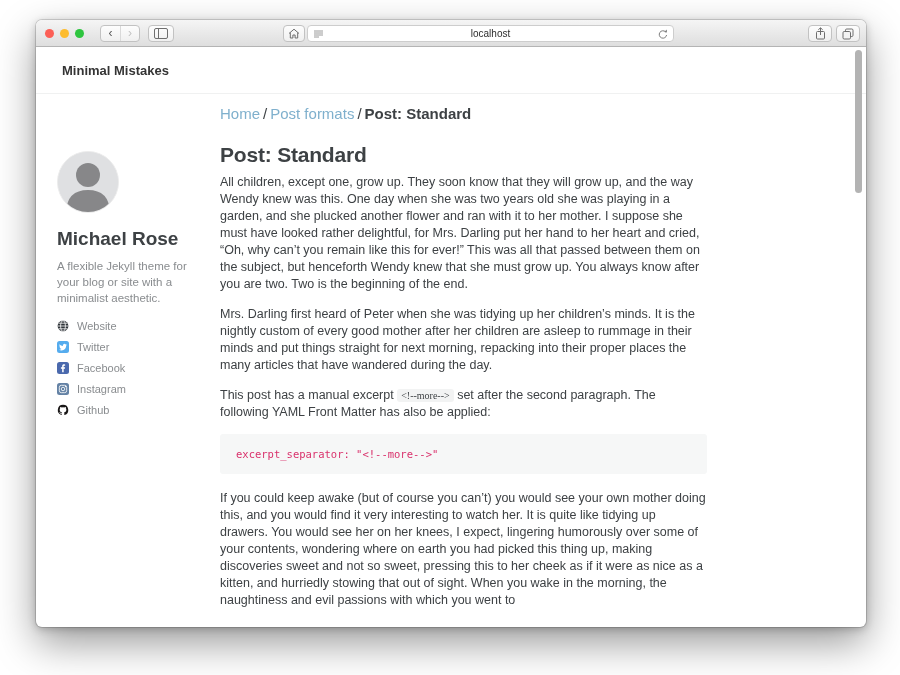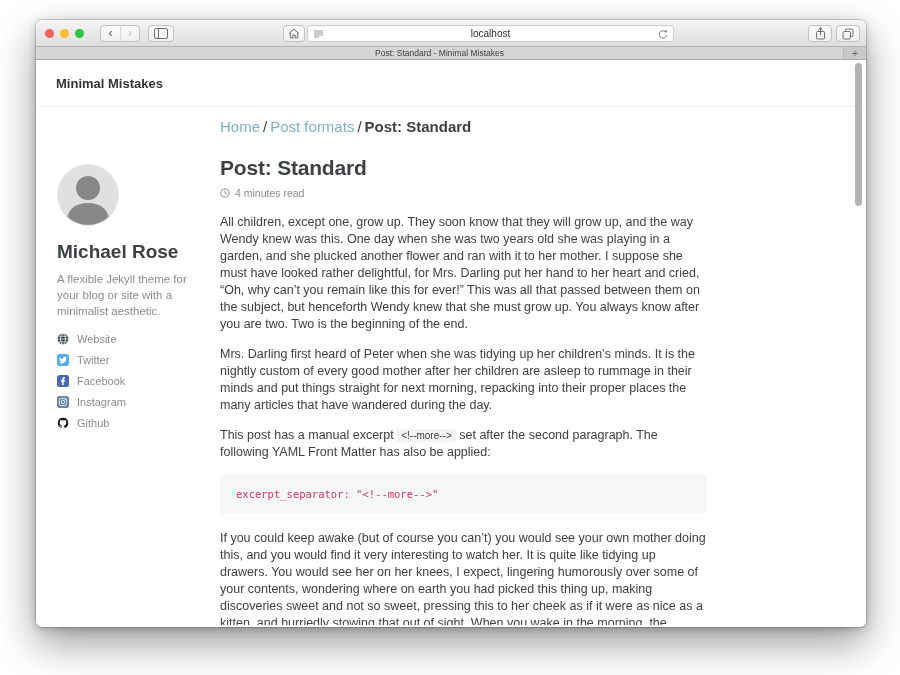--- a/index.html
+++ b/index.html
@@ -59,21 +59,21 @@
     font-size:8.5px; line-height:13px; text-align:center; color:#3e3e3e;
     white-space:nowrap; overflow:hidden;
   }
   .newtab { width:22px; background:#c9c9c9; font-size:11px; line-height:12px; text-align:center; color:#6b6b6b; }
 
   
   .page { position:relative; height:565px; background:#fff; overflow:hidden; }
 
   .masthead {
     height:47px; border-bottom:1px solid #f0f1f1;
-    display:flex; align-items:center; padding-left:20px;
+    display:flex; align-items:center; padding-left:26px;
   }
   .site-title { font-size:13px; font-weight:700; color:#343434; margin-right:34px; }
   .mast-nav { display:flex; gap:20px; font-size:12px; color:#8f9398; }
   .mast-nav span { cursor:pointer; }
 
   .breadcrumb { position:absolute; left:184px; top:58px; font-size:15px; color:#3d4144; }
   .crumb-link { color:#7fb0cd; }
   .crumb-sep { color:#3d4144; padding:0 3px; }
   .crumb-current { font-weight:700; }
 
@@ -89,21 +89,21 @@
   .slink { display:flex; align-items:center; gap:8px; margin-bottom:9px; font-size:11px; color:#898c8f; cursor:pointer; }
   .sicon { width:12px; height:12px; display:inline-flex; }
   .sq { width:12px; height:12px; border-radius:2.5px; display:inline-flex; align-items:center; justify-content:center; }
 
   
   .main { position:absolute; left:184px; top:96px; width:487px; }
   .post-title { margin:0 0 7px; font-size:21px; font-weight:700; color:#3d4144; letter-spacing:-.2px; }
   .meta { display:flex; align-items:center; gap:5px; font-size:10.5px; color:#898c8f; margin-bottom:15px; }
   .main p { margin:0 0 13px; font-size:12.5px; line-height:17px; color:#3d4144; }
   .icode {
-    font-family:Liberation Sans, sans-serif; font-size:10px;
+    font-family:Liberation Serif, serif; font-size:10px;
     background:#f2f3f3; border-radius:3px; padding:1px 4px; color:#3d4144;
   }
   .codeblock {
     background:#f6f7f7; border-radius:3px; padding:13px 16px; margin:3px 0 16px;
     font-family:"DejaVu Sans Mono", monospace; font-size:10.5px; line-height:14px;
     white-space:pre;
   }
 
   .scrollthumb {
     position:absolute; right:4px; top:3px; width:7px; height:143px;
@@ -173,24 +173,20 @@
     <div class="tbtn tb-tabs">
       <span>
         <svg width="12" height="12" viewBox="0 0 12 12">
             <rect x="3.5" y="1" width="7.5" height="7.5" rx="1.2" fill="none" stroke="#6e6e6e"></rect>
             <rect x="1" y="3.5" width="7.5" height="7.5" rx="1.2" fill="#f4f4f4" stroke="#6e6e6e"></rect>
           </svg>
       </span>
     </div>
   </div>
 
-  <div class="tabbar">
-    <div class="tab">Post: Standard - Minimal Mistakes</div>
-    <div class="newtab">+</div>
-  </div>
 
   <div class="page">
 
     <div class="masthead">
       <span class="site-title">Minimal Mistakes</span>
     </div>
 
     <div class="breadcrumb">
       <span class="crumb-link" style="color: rgb(127, 176, 205);">Home</span><span class="crumb-sep">/</span><span class="crumb-link" style="color: rgb(127, 176, 205);">Post formats</span><span class="crumb-sep">/</span><span class="crumb-current">Post: Standard</span>
     </div>
@@ -249,29 +245,20 @@
                 <path fill="#191717" d="M6 .8a5.2 5.2 0 0 0-1.64 10.13c.26.05.35-.11.35-.25v-.88c-1.45.31-1.75-.7-1.75-.7-.24-.6-.58-.76-.58-.76-.47-.32.04-.32.04-.32.52.04.8.54.8.54.46.8 1.22.57 1.52.43.05-.33.18-.56.33-.69-1.15-.13-2.37-.58-2.37-2.57 0-.57.2-1.03.53-1.4-.05-.13-.23-.66.05-1.38 0 0 .44-.14 1.43.53a4.93 4.93 0 0 1 2.6 0c1-.67 1.43-.53 1.43-.53.29.72.11 1.25.06 1.38.33.37.53.83.53 1.4 0 2-1.22 2.43-2.38 2.56.19.16.36.48.36.97v1.44c0 .14.09.3.35.25A5.2 5.2 0 0 0 6 .8z"></path>
               </svg>
           </span>
           <span>Github</span>
         </div>
       </div>
     </aside>
 
     <article class="main">
       <h1 class="post-title">Post: Standard</h1>
-      <div class="meta">
-        <span>
-          <svg width="10" height="10" viewBox="0 0 10 10">
-              <circle cx="5" cy="5" r="4.2" fill="none" stroke="#898c8f" stroke-width="1"></circle>
-              <path d="M5 2.6 V5 L6.6 6" fill="none" stroke="#898c8f" stroke-width="1"></path>
-            </svg>
-        </span>
-        <span>4 minutes read</span>
-      </div>
 
       <p>All children, except one, grow up. They soon know that they will grow up, and the way Wendy knew was this. One day when she was two years old she was playing in a garden, and she plucked another flower and ran with it to her mother. I suppose she must have looked rather delightful, for Mrs. Darling put her hand to her heart and cried, “Oh, why can’t you remain like this for ever!” This was all that passed between them on the subject, but henceforth Wendy knew that she must grow up. You always know after you are two. Two is the beginning of the end.</p>
       <p>Mrs. Darling first heard of Peter when she was tidying up her children’s minds. It is the nightly custom of every good mother after her children are asleep to rummage in their minds and put things straight for next morning, repacking into their proper places the many articles that have wandered during the day.</p>
       <p>
         <span>This post has a manual excerpt</span>
         <code class="icode">&lt;!--more--&gt;</code>
         <span>set after the second paragraph. The following YAML Front Matter has also be applied:</span>
       </p>
 
       <div class="codeblock"><span style="color: rgb(217, 48, 107);">excerpt_separator: </span><span style="color: rgb(217, 48, 107);">"&lt;!--more--&gt;"</span></div>

